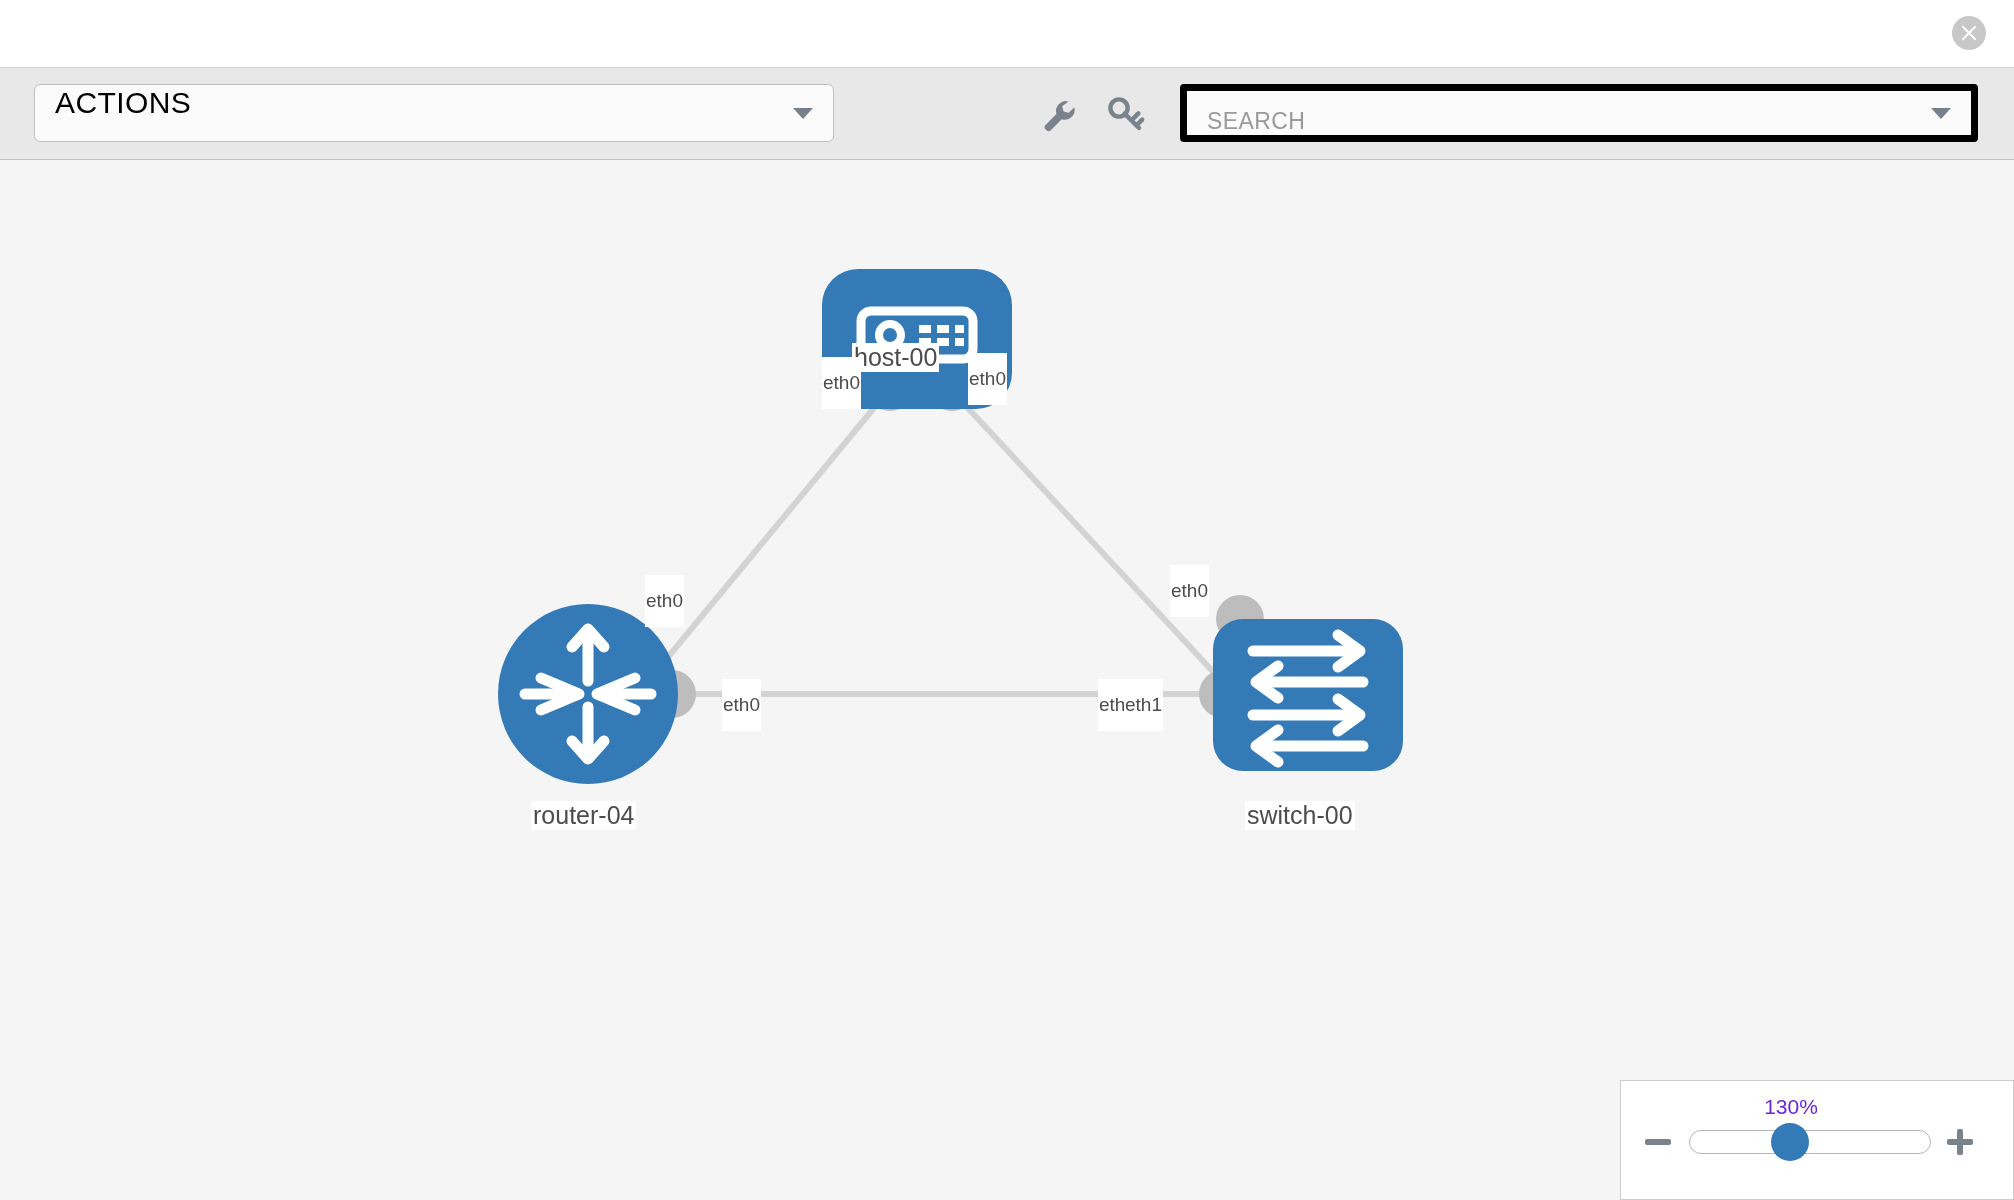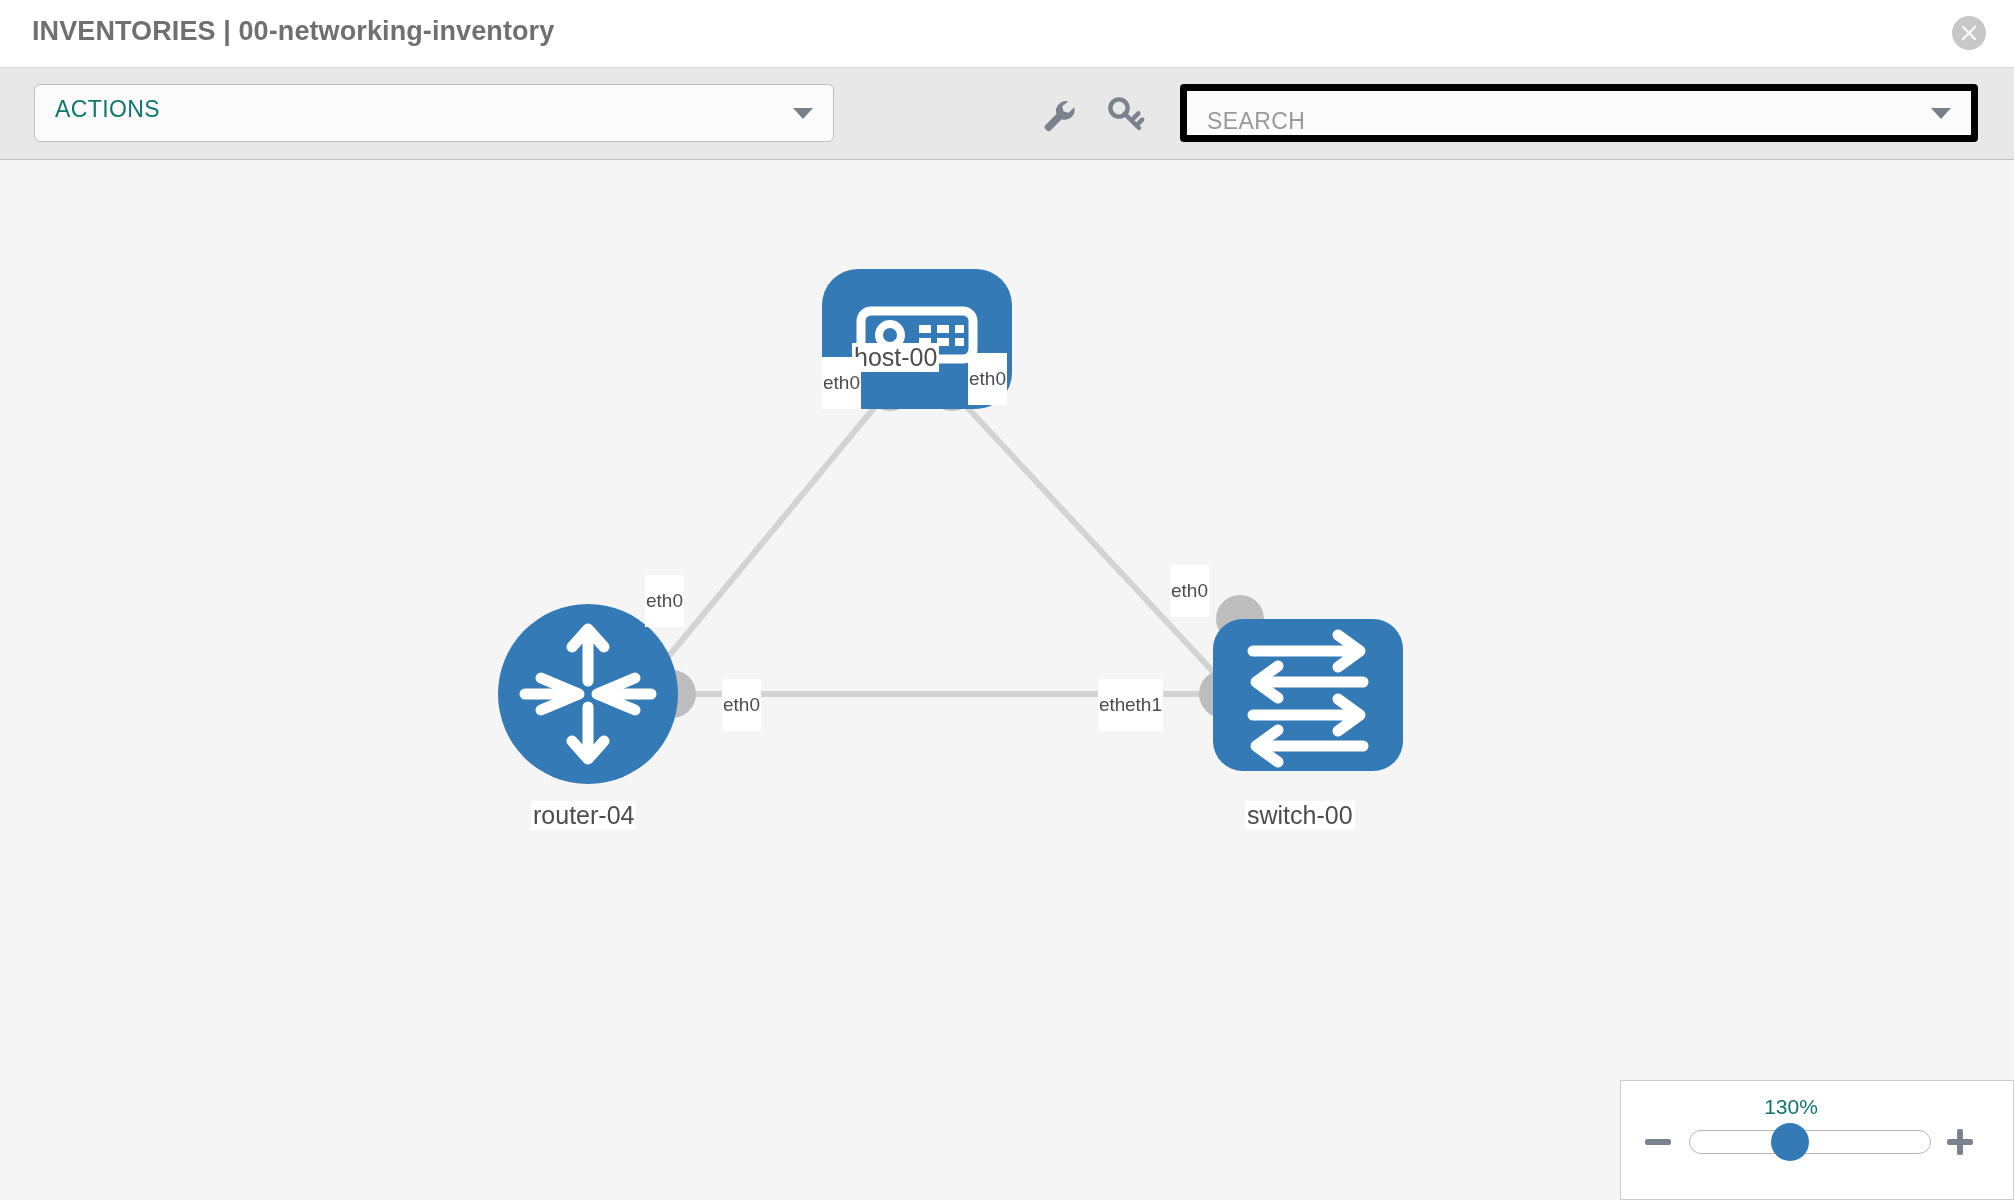--- a/index.html
+++ b/index.html
@@ -50,23 +50,23 @@
     position: absolute;
     left: 34px; top: 16px;
     width: 800px; height: 58px;
     background: #fbfbfb;
     border: 1px solid #bfbfbf;
     border-radius: 6px;
     cursor: pointer;
   }
   .actions-label {
     position: absolute;
-    left: 20px; top: 11px;
-    font-size: 23px;
-    color: #0f766e;
+    left: 20px; top: 1px;
+    font-size: 30px;
+    color: #000000;
     letter-spacing: 0.4px;
   }
   .caret {
     position: absolute;
     right: 20px; top: 50%;
     margin-top: -5px;
     width: 0; height: 0;
     border-left: 10px solid transparent;
     border-right: 10px solid transparent;
     border-top: 11px solid #76808a;
@@ -131,21 +131,21 @@
     width: 394px; height: 120px;
     background: #ffffff;
     border: 1px solid #cccccc;
   }
   .zoom-value {
     position: absolute;
     top: 14px; left: 0;
     width: 340px;
     text-align: center;
     font-size: 21px;
-    color: #0f766e;
+    color: #6d28d9;
   }
   .zoom-minus, .zoom-plus {
     position: absolute;
     top: 44px;
     width: 34px; height: 34px;
     cursor: pointer;
   }
   .zoom-minus { left: 20px; }
   .zoom-plus  { left: 322px; }
   .zoom-track {
@@ -163,21 +163,20 @@
     width: 38px; height: 38px;
     border-radius: 50%;
     background: #337ab7;
     cursor: pointer;
   }
 </style>
 </head>
 <body>
 
 <div class="header">
-  <div class="page-title">INVENTORIES | 00-networking-inventory</div>
   <div class="close-btn">
     <svg width="34" height="34" viewBox="0 0 34 34">
       <path d="M11 9.6 L17 15.6 L23 9.6 L24.4 11 L18.4 17 L24.4 23 L23 24.4 L17 18.4 L11 24.4 L9.6 23 L15.6 17 L9.6 11 Z" fill="#ffffff"></path>
     </svg>
   </div>
 </div>
 
 <div class="toolbar">
 
   <div class="actions-select">

